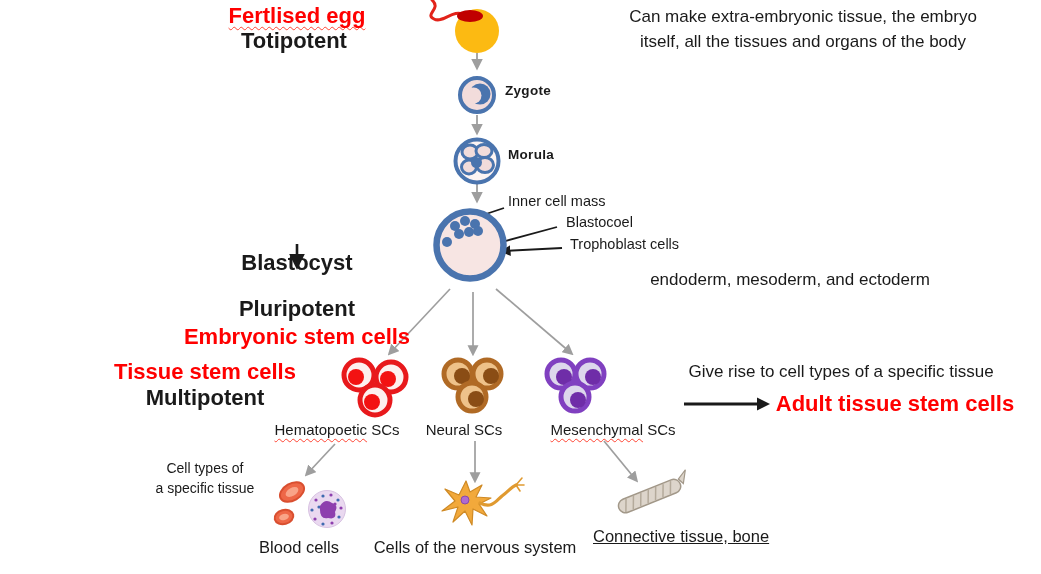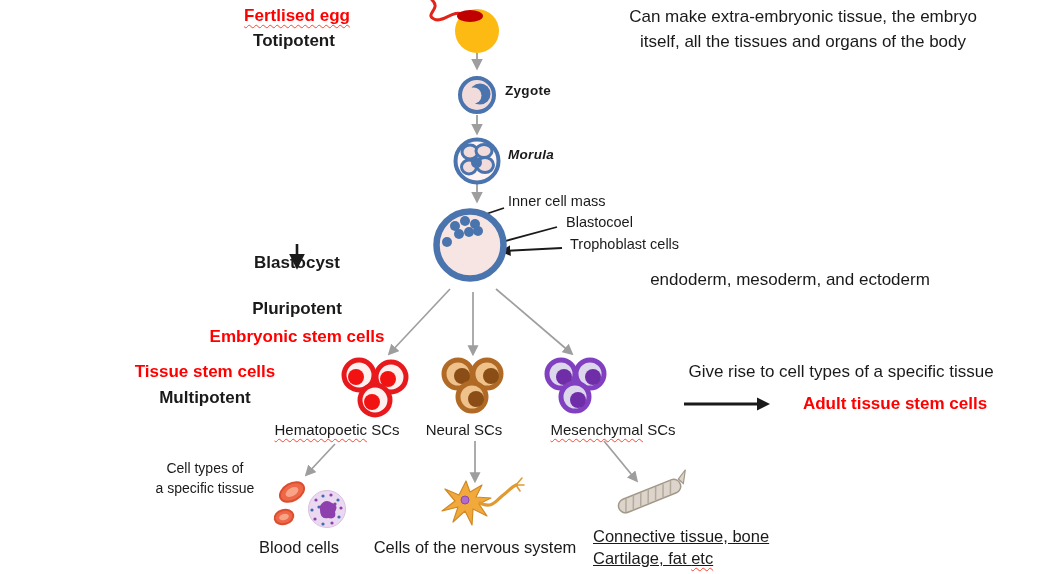--- a/index.html
+++ b/index.html
@@ -2,21 +2,21 @@
 <html><head>
 <meta charset="utf-8">
 <style>
   html,body{margin:0;padding:0;background:#fff;}
   .canvas{position:relative;width:1041px;height:574px;background:#ffffff;
           font-family:"Liberation Sans",sans-serif;color:#1a1a1a;overflow:hidden;}
   .abs{position:absolute;white-space:nowrap;}
   .ctr{transform:translateX(-50%);text-align:center;}
   .red{color:#ff0000;}
   .t17{font-size:17px;line-height:25px;}
-  .t17b{font-size:17px;font-weight:bold;line-height:22px;}
+  .t17b{font-size:22px;font-weight:bold;line-height:22px;}
   .t15{font-size:15px;line-height:18px;}
   .t15b{font-size:14px;font-weight:normal;line-height:20px;}
   .t14{font-size:14.5px;line-height:17px;}
   .t13b{font-size:13.5px;font-weight:bold;letter-spacing:.3px;}
   .t16{font-size:16.5px;line-height:22px;}
   .squiggle{text-decoration-line:underline;text-decoration-style:wavy;
             text-decoration-color:#ff4433;text-decoration-thickness:1px;
             text-underline-offset:3px;text-decoration-skip-ink:none;}
   svg{position:absolute;overflow:visible;}
 </style>
@@ -164,21 +164,21 @@
 
   <div class="abs ctr t17b red squiggle" style="left:297px;top:5px;">Fertlised egg</div>
   <div class="abs ctr t17b" style="left:294px;top:30px;">Totipotent</div>
 
   <div class="abs ctr t17" style="left:803px;top:4px;">
     <div>Can make extra-embryonic tissue, the embryo</div>
     <div>itself, all the tissues and organs of the body</div>
   </div>
 
   <div class="abs t13b" style="left:505px;top:83px;">Zygote</div>
-  <div class="abs t13b" style="left:508px;top:147px;font-style:italic;">Morula</div>
+  <div class="abs t13b" style="left:508px;top:147px;">Morula</div>
 
   <div class="abs t14" style="left:508px;top:193px;">Inner cell mass</div>
   <div class="abs t14" style="left:566px;top:214px;">Blastocoel</div>
   <div class="abs t14" style="left:570px;top:236px;">Trophoblast cells</div>
 
   <div class="abs ctr t17b" style="left:297px;top:217px;margin-top:35px;">Blastocyst</div>
   <div class="abs ctr t17b red" style="left:297px;top:288px;margin-top:38px;">Embryonic stem cells</div>
   <div class="abs ctr t17b" style="left:297px;top:298px;">Pluripotent</div>
 
   <div class="abs ctr t17" style="left:790px;top:266px;line-height:28px;">
@@ -198,16 +198,15 @@
   <div class="abs ctr t15b" style="left:205px;top:458px;">
     <div>Cell types of</div>
     <div>a specific tissue</div>
   </div>
 
   <div class="abs ctr t16" style="left:299px;top:536px;">Blood cells</div>
   <div class="abs ctr t16" style="left:475px;top:536px;">Cells of the nervous system</div>
 
   <div class="abs t16" style="left:593px;top:525px;text-decoration:underline;">
     <div>Connective tissue, bone</div>
-    <div><span>Cartilage, fat </span><span class="squiggle">etc</span></div>
   </div>
 
 </div>
 
 </body></html>

